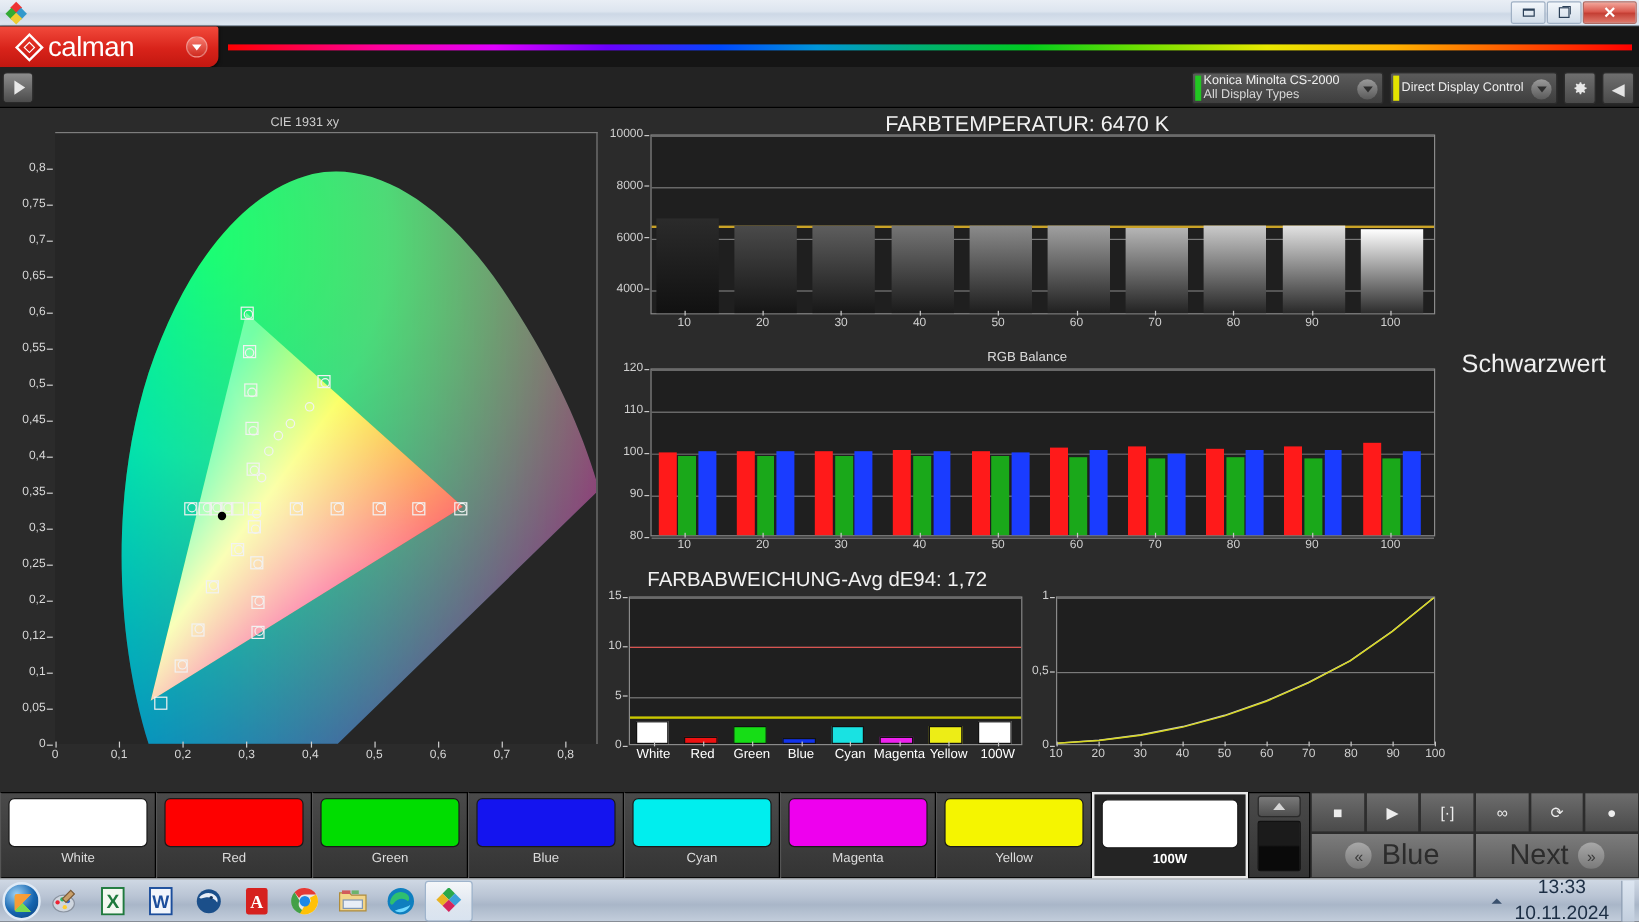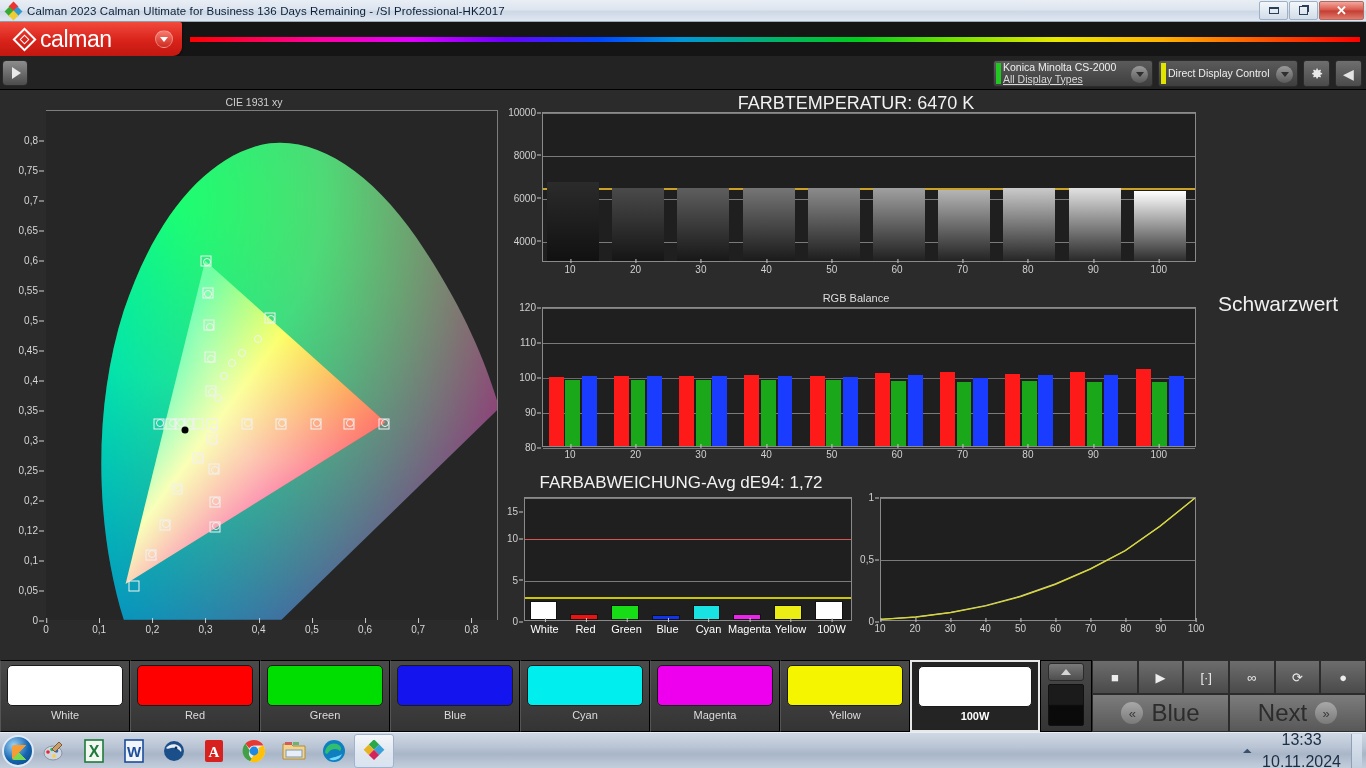--- a/index.html
+++ b/index.html
@@ -58,21 +58,21 @@
      border-right:1px solid #454545; height:26px; display:flex; align-items:center; }
   .tab.active { color:#fff; background:#3b3b3b; }
   .tab.plus { color:#9a9a9a; padding:5px 8px; font-size:13px; }
   .devices { position:absolute; right:4px; top:4px; display:flex; gap:5px; align-items:stretch; }
   .device { height:27px; background:linear-gradient(180deg,#5b5b5b,#3e3e3e);
      border:1px solid #2b2b2b; border-radius:3px; display:flex; align-items:center;
      position:relative; padding-left:9px; padding-right:26px; min-width:130px; }
   .device .bar { position:absolute; left:2px; top:2px; bottom:2px; width:5px; }
   .device .lines { display:flex; flex-direction:column; justify-content:center; line-height:1.12; }
   .device .l1 { font-size:10.5px; color:#efefef; white-space:nowrap; }
-  .device .l2 { font-size:10.5px; color:#d8d8d8; white-space:nowrap;text-decoration:underline; }
+  .device .l2 { font-size:10.5px; color:#d8d8d8; white-space:nowrap; }
   .dev-caret { position:absolute; right:4px; top:5px; width:17px; height:17px;
      border-radius:50%; background:linear-gradient(180deg,#9a9a9a,#5a5a5a);
      display:flex; align-items:center; justify-content:center; }
   .dev-caret:before { content:""; border-left:4px solid transparent; border-right:4px solid transparent;
      border-top:5px solid #2e2e2e; }
   .tb-sq { width:27px; height:27px; border-radius:3px; border:1px solid #2b2b2b;
      background:linear-gradient(180deg,#6f6f6f,#4a4a4a); display:flex;
      align-items:center; justify-content:center; color:#e4e4e4; font-size:14px; }
 
   
@@ -164,21 +164,20 @@
 </head>
 <body>
 
 <div class="titlebar">
   <div class="tb-icon">
     <i style="background:#e33;left:4px;top:0"></i>
     <i style="background:#3a3;left:0;top:5px"></i>
     <i style="background:#39c;left:8px;top:5px"></i>
     <i style="background:#ec3;left:4px;top:9px"></i>
   </div>
-  <div class="tb-title">Calman 2023 Calman Ultimate for Business 136 Days Remaining  - /SI Professional-HK2017</div>
   <div class="tb-btns">
     <div class="tb-btn">
         <div class="mini-sq"></div>
       </div>
     <div class="tb-btn">
         <div class="rest-sq"></div>
       </div>
     <div class="tb-btn close">
         <span class="tb-glyph">✕</span>
       </div>
@@ -495,21 +494,21 @@
         <div style="position: absolute; left: 38.9%; width: 8.5%; top: 117.387px; bottom: 0px; background: rgb(17, 51, 238); border: 1px solid rgb(17, 17, 17);"></div>
         <div style="position: absolute; left: 51.4%; width: 8.5%; top: 107.467px; bottom: 0px; background: rgb(25, 226, 226); border: 1px solid rgb(17, 17, 17);"></div>
         <div style="position: absolute; left: 63.9%; width: 8.5%; top: 115.733px; bottom: 0px; background: rgb(238, 34, 238); border: 1px solid rgb(17, 17, 17);"></div>
         <div style="position: absolute; left: 76.4%; width: 8.5%; top: 106.64px; bottom: 0px; background: rgb(237, 237, 22); border: 1px solid rgb(17, 17, 17);"></div>
         <div style="position: absolute; left: 88.9%; width: 8.5%; top: 102.507px; bottom: 0px; background: rgb(255, 255, 255); border: 1px solid rgb(17, 17, 17);"></div>
       </div>
     <div style="position:absolute;left:0;top:22px;width:16px;height:124px;" id="deY">
         <div class="ytick" style="top: 124px;">0</div>
         <div class="ytick" style="top: 82.6667px;">5</div>
         <div class="ytick" style="top: 41.3333px;">10</div>
-        <div class="ytick" style="top: 14px;">15</div>
+        <div class="ytick" style="top: 0px;">15</div>
       </div>
     <div style="position:absolute;left:18px;top:146px;right:4px;height:16px;" id="deX">
         <div class="xtick" style="left: 6.25%; font-size: 11px; color: rgb(255, 255, 255);">White</div>
         <div class="xtick" style="left: 18.75%; font-size: 11px; color: rgb(255, 255, 255);">Red</div>
         <div class="xtick" style="left: 31.25%; font-size: 11px; color: rgb(255, 255, 255);">Green</div>
         <div class="xtick" style="left: 43.75%; font-size: 11px; color: rgb(255, 255, 255);">Blue</div>
         <div class="xtick" style="left: 56.25%; font-size: 11px; color: rgb(255, 255, 255);">Cyan</div>
         <div class="xtick" style="left: 68.75%; font-size: 11px; color: rgb(255, 255, 255);">Magenta</div>
         <div class="xtick" style="left: 81.25%; font-size: 11px; color: rgb(255, 255, 255);">Yellow</div>
         <div class="xtick" style="left: 93.75%; font-size: 11px; color: rgb(255, 255, 255);">100W</div>

